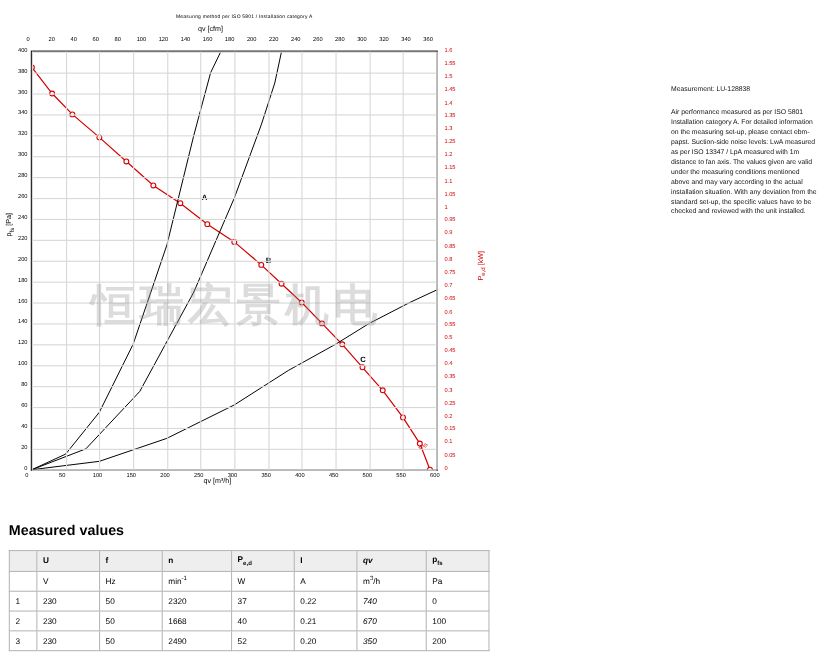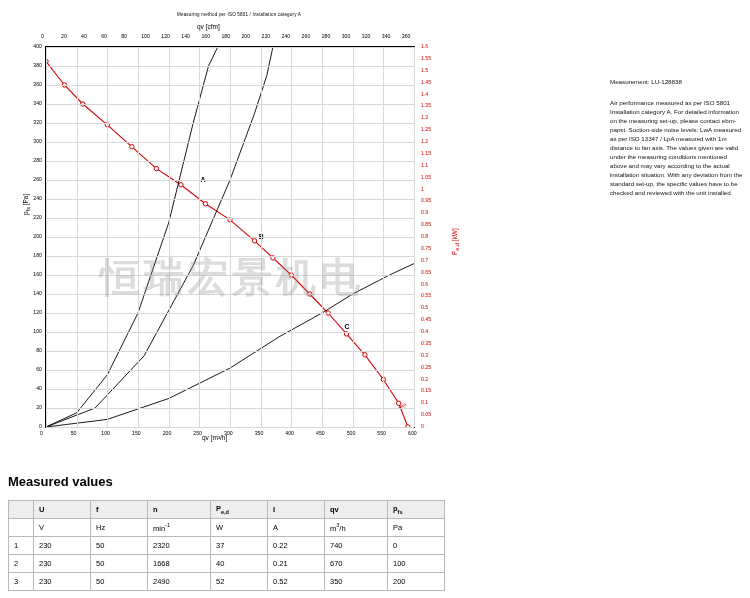--- a/index.html
+++ b/index.html
@@ -1,20 +1,20 @@
 <!DOCTYPE html>
 <html><head>
 <meta charset="utf-8">
 <style>
   html,body{margin:0;padding:0;background:#ffffff;}
   body{width:750px;height:598px;font-family:"Liberation Sans",sans-serif;color:#000;overflow:hidden;position:relative;}
   .wrap{position:relative;width:750px;height:598px;}
 
   
-  .chart-area{position:absolute;left:17px;top:0;width:460px;height:470px;padding-left:32px;}
+  .chart-area{position:absolute;left:0;top:0;width:460px;height:470px;padding-left:32px;}
   .plot{position:absolute;left:28px;top:46px;width:370px;height:382px;border:1px solid #000;box-sizing:border-box;background:#fff;}
   .grid-v,.grid-h{position:absolute;background:#d8d8d8;}
   .grid-v{width:1px;top:0;bottom:0;}
   .grid-h{height:1px;left:0;right:0;}
 
   .axis-top-title{position:absolute;left:160px;top:12px;font-size:4.5px;color:#000;letter-spacing:.2px;}
   .axis-top-label{position:absolute;left:180px;top:23px;font-size:6.5px;}
   .axis-bottom-label{position:absolute;left:185px;top:434px;font-size:6.5px;}
   .axis-left-label{position:absolute;left:5px;top:215px;font-size:6.5px;transform:rotate(-90deg);transform-origin:left top;white-space:nowrap;}
   .axis-right-label{position:absolute;left:434px;top:255px;font-size:6.5px;transform:rotate(-90deg);transform-origin:left top;white-space:nowrap;color:#d40000;}
@@ -33,21 +33,21 @@
   
   .notes{position:absolute;left:610px;top:78px;width:135px;font-size:6.2px;line-height:1.45;color:#111;}
   .notes .meas{margin-bottom:12px;}
 
   
   .mv-title{position:absolute;left:8px;top:474px;font-size:13px;font-weight:bold;}
   table.mv{position:absolute;left:8px;top:500px;border-collapse:collapse;font-size:7.5px;}
   table.mv td,table.mv th{border:1px solid #b9b9b9;padding:3px 5px;text-align:left;font-weight:normal;height:11px;}
   table.mv th{background:#eeeeee;font-weight:bold;}
   .c0{width:14px;}.c1{width:46px;}.c2{width:46px;}.c3{width:52px;}
-  .c4{width:46px;}.c5{width:46px;}.c6{width:52px;}.c7{width:46px;}
+  .c4{width:46px;}.c5{width:46px;}.c6{width:52px;font-style:italic;}.c7{width:46px;}
   sub{font-size:5.5px;}
   sup{font-size:5.5px;}
 </style>
 </head>
 <body>
 
 <div class="wrap">
 
   <div class="chart-area">
 
@@ -271,20 +271,20 @@
           <td class="c5">0.21</td>
           <td class="c6">670</td>
           <td class="c7">100</td>
         </tr>
         <tr>
           <td class="c0">3</td>
           <td class="c1">230</td>
           <td class="c2">50</td>
           <td class="c3">2490</td>
           <td class="c4">52</td>
-          <td class="c5">0.52</td>
+          <td class="c5">0.20</td>
           <td class="c6">350</td>
           <td class="c7">200</td>
         </tr>
       </tbody>
   </table>
 
 </div>
 
 </body></html>

